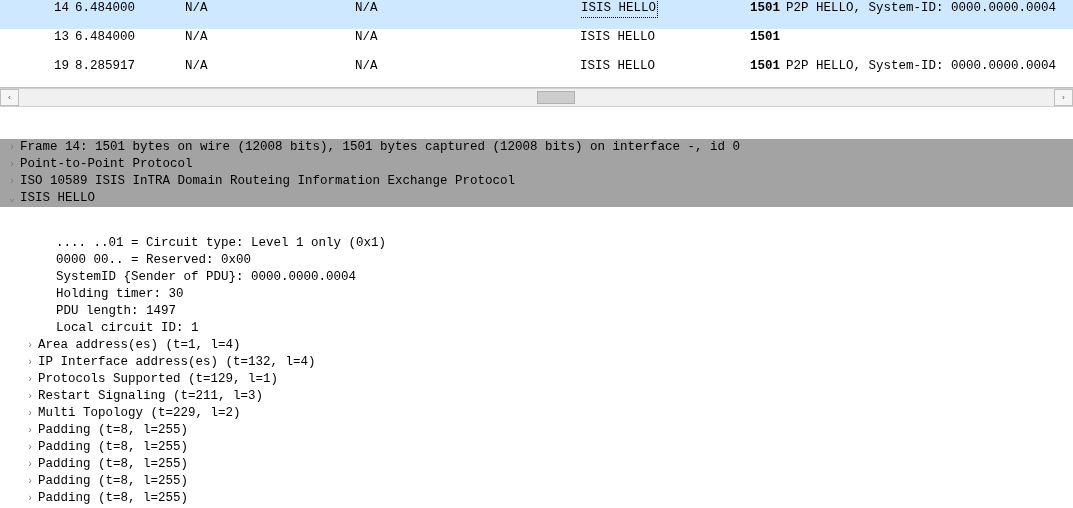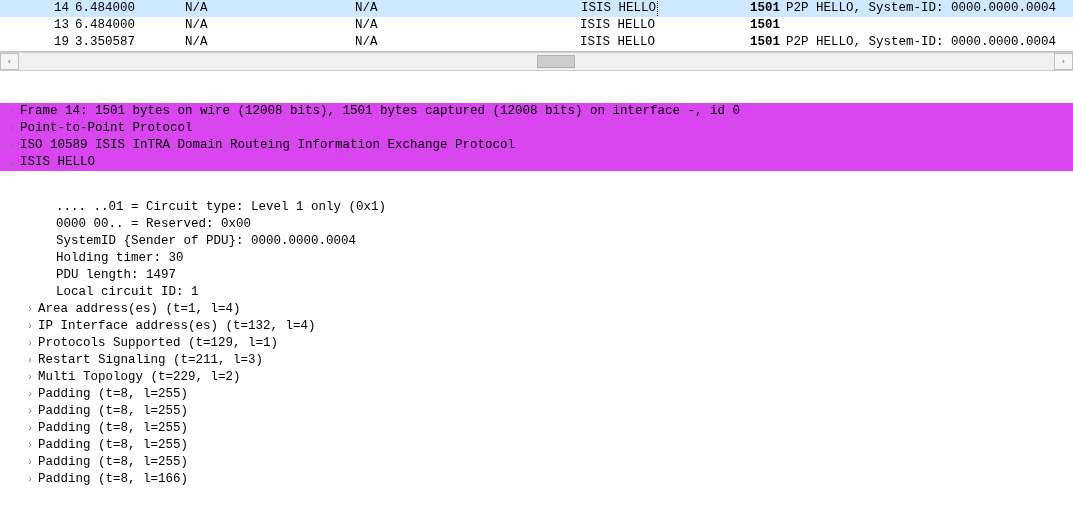--- a/index.html
+++ b/index.html
@@ -10,21 +10,21 @@
     color: #000;
     background: #fff;
     width: 1073px;
   }
   .packet-list {
     border-bottom: 1px solid #c0c0c0;
     user-select: none;
   }
   .row {
     display: flex;
-    height: 17px;
+    height: 29px;
     line-height: 17px;
     white-space: pre;
     padding: 0 4px;
   }
   .row.selected {
     background: #cde8ff;
   }
   .cell { overflow: hidden; }
   .c-no     { width: 65px;  text-align: right; padding-right: 6px; }
   .c-time   { width: 110px; }
@@ -57,21 +57,21 @@
   .hscroll .track { flex: 1; position: relative; height: 100%; }
   .hscroll .thumb {
     position: absolute; top: 2px; height: 11px;
     background: #cdcdcd; border: 1px solid #b0b0b0;
   }
   .tree-pane {
     padding: 4px 0 20px 0;
     white-space: pre;
   }
   .tree-pane .header-region {
-    background: #d946ef;
+    background: #a3a3a3;
   }
   .node {
     display: flex;
     align-items: center;
     height: 17px;
     line-height: 17px;
   }
   .node .indent { display:inline-block; }
   .caret {
     display: inline-block;
@@ -84,21 +84,21 @@
   .caret.expanded::before { content: "⌄"; }
   .caret.collapsed::before { content: "›"; }
   .caret.empty::before { content: ""; }
 </style>
 </head>
 <body>
 
 <div class="packet-list" id="packet-list">
     <div class="row selected"><span class="cell c-no">14</span><span class="cell c-time">6.484000</span><span class="cell c-src">N/A</span><span class="cell c-dst">N/A</span><span class="cell c-proto"><span class="proto-sel">ISIS HELLO</span></span><span class="cell c-len">1501</span><span class="cell c-info">P2P HELLO, System-ID: 0000.0000.0004</span></div>
     <div class="row"><span class="cell c-no">13</span><span class="cell c-time">6.484000</span><span class="cell c-src">N/A</span><span class="cell c-dst">N/A</span><span class="cell c-proto">ISIS HELLO</span><span class="cell c-len">1501</span></div>
-    <div class="row"><span class="cell c-no">19</span><span class="cell c-time">3.350587</span><span class="cell c-src">N/A</span><span class="cell c-dst">N/A</span><span class="cell c-proto">ISIS HELLO</span><span class="cell c-len">1501</span><span class="cell c-info">P2P HELLO, System-ID: 0000.0000.0004</span></div>
+    <div class="row"><span class="cell c-no">19</span><span class="cell c-time">8.285917</span><span class="cell c-src">N/A</span><span class="cell c-dst">N/A</span><span class="cell c-proto">ISIS HELLO</span><span class="cell c-len">1501</span><span class="cell c-info">P2P HELLO, System-ID: 0000.0000.0004</span></div>
   </div>
 
 <div class="hscroll">
   <div class="arrow">‹</div>
   <div class="track">
     <div class="thumb" id="thumb" style="left: 50%; width: 3.5%;"></div>
   </div>
   <div class="arrow">›</div>
 </div>
 

